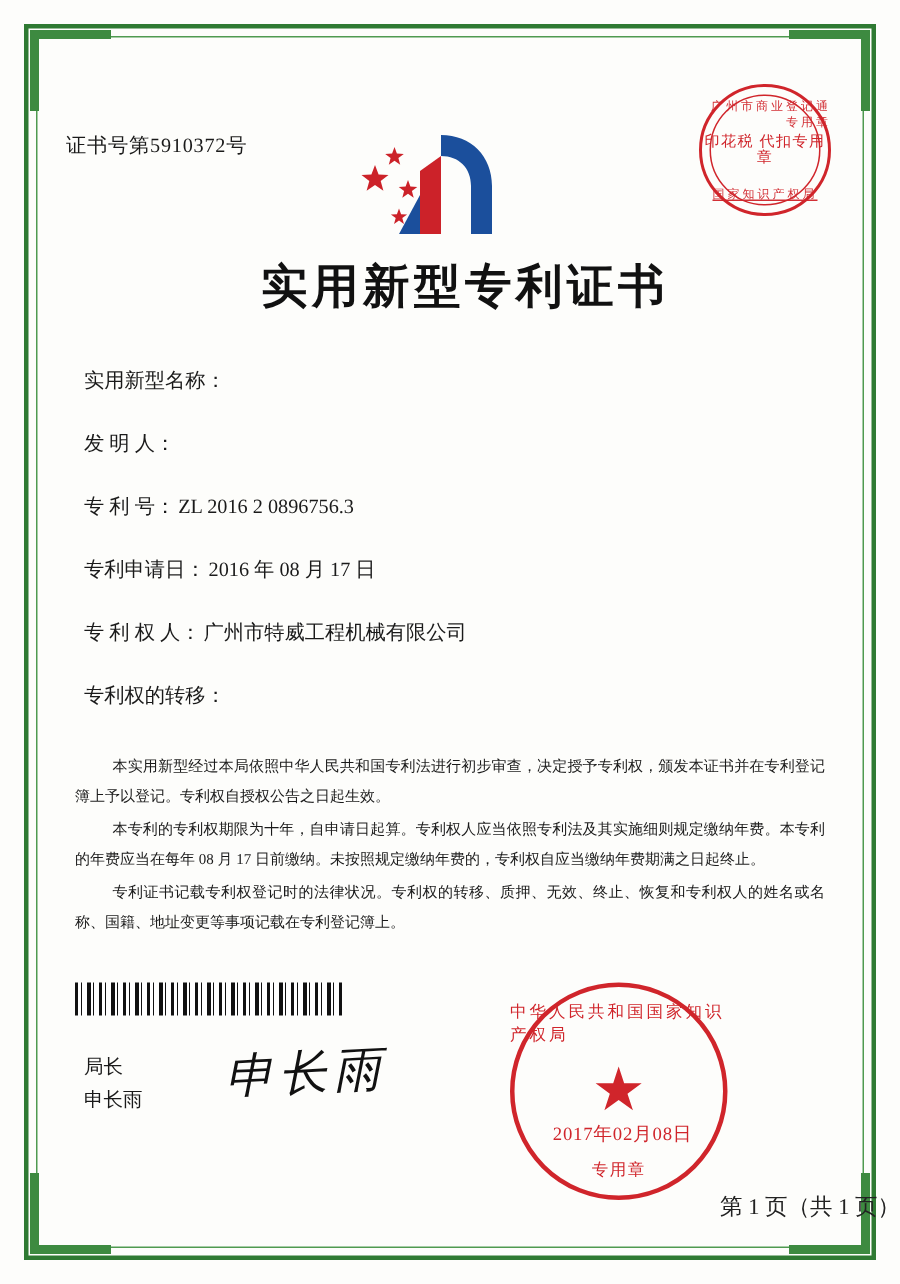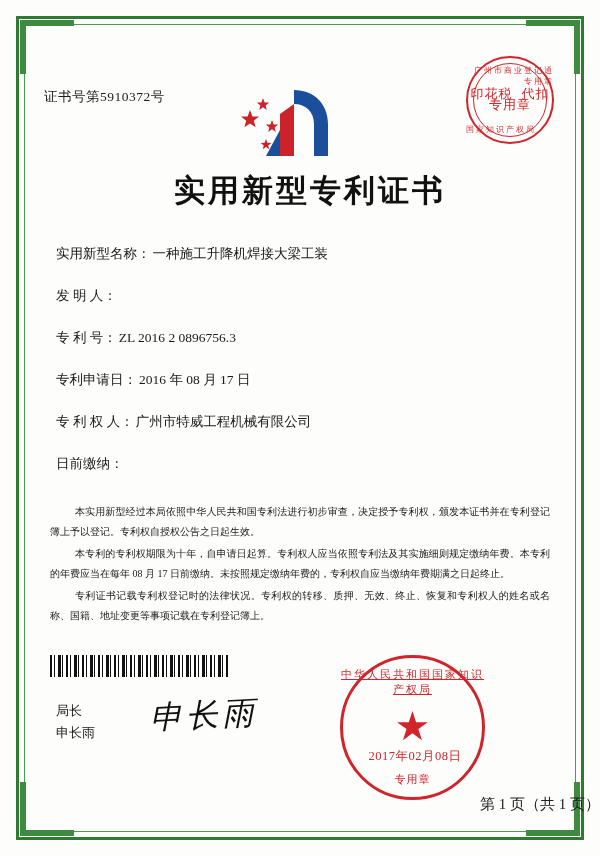--- a/index.html
+++ b/index.html
@@ -85,43 +85,45 @@
     border: 1px solid #d0252b;
     border-radius: 50%;
   }
   .seal-top .centertext {
     position: absolute;
     left: 0; right: 0;
     top: 50%;
     transform: translateY(-50%);
     text-align: center;
     color: #d0252b;
-    font-size: 13px;
+    font-size: 10px;
     line-height: 11px;
     letter-spacing: 1px;
-    font-family: Liberation Mono, monospace;
+    font-family: Liberation Sans, sans-serif;
   }
   .seal-top .arc {
     position: absolute;
     left: 0; right: 0;
     top: 9px;
     text-align: right;
     color: #d0252b;
     font-size: 8px;
     letter-spacing: 2px;
     opacity: 0.95;
   }
   .seal-top .arcb {
     position: absolute;
     left: 0; right: 0;
     bottom: 9px;
+    text-align: center;
     color: #d0252b;
     font-size: 8px;
     letter-spacing: 2px;
     opacity: 0.95;
+    text-decoration: underline;
   }
 
   
   .title {
     position: absolute;
     left: 0; right: 0;
     top: 170px;
     text-align: center;
     font-size: 31px;
     font-weight: bold;
@@ -225,25 +227,24 @@
     top: 50%;
     transform: translate(-50%, -52%);
     color: #d0252b;
     font-size: 40px;
     line-height: 40px;
   }
   .seal-main .toptext {
     position: absolute;
     left: 0; right: 0;
     top: 12px;
-    text-align: center;
+    text-align: left;
     color: #d0252b;
     font-size: 11px;
     letter-spacing: 2px;
-    text-decoration: underline;
   }
   .seal-main .bottomtext {
     position: absolute;
     left: 0; right: 0;
     bottom: 13px;
     text-align: center;
     color: #d0252b;
     font-size: 11px;
     letter-spacing: 1px;
     font-family: Liberation Serif, serif;
@@ -304,39 +305,38 @@
     <div class="centertext">印花税
 代扣专用章</div>
     <div class="arcb">国家知识产权局</div>
   </div>
 
   <div class="title">实用新型专利证书</div>
 
   <div class="fields">
     <div class="field-row">
       <span class="field-label">实用新型名称：</span>
-      <span class="field-value">一种施工升降机焊接大梁工装</span>
     </div>
     <div class="field-row">
       <span class="field-label">发 明 人：</span>
     </div>
     <div class="field-row">
       <span class="field-label">专 利 号：</span>
       <span class="field-value">ZL 2016 2 0896756.3</span>
     </div>
     <div class="field-row">
       <span class="field-label">专利申请日：</span>
       <span class="field-value">2016 年 08 月 17 日</span>
     </div>
     <div class="field-row">
       <span class="field-label">专 利 权 人：</span>
       <span class="field-value">广州市特威工程机械有限公司</span>
     </div>
     <div class="field-row">
-      <span class="field-label">日前缴纳：</span>
+      <span class="field-label">专利权的转移：</span>
     </div>
   </div>
 
   <div class="body-text">
     <p>本实用新型经过本局依照中华人民共和国专利法进行初步审查，决定授予专利权，颁发本证书并在专利登记簿上予以登记。专利权自授权公告之日起生效。</p>
     <p>本专利的专利权期限为十年，自申请日起算。专利权人应当依照专利法及其实施细则规定缴纳年费。本专利的年费应当在每年 08 月 17 日前缴纳。未按照规定缴纳年费的，专利权自应当缴纳年费期满之日起终止。</p>
     <p>专利证书记载专利权登记时的法律状况。专利权的转移、质押、无效、终止、恢复和专利权人的姓名或名称、国籍、地址变更等事项记载在专利登记簿上。</p>
   </div>
 
   <div class="barcode"></div>

